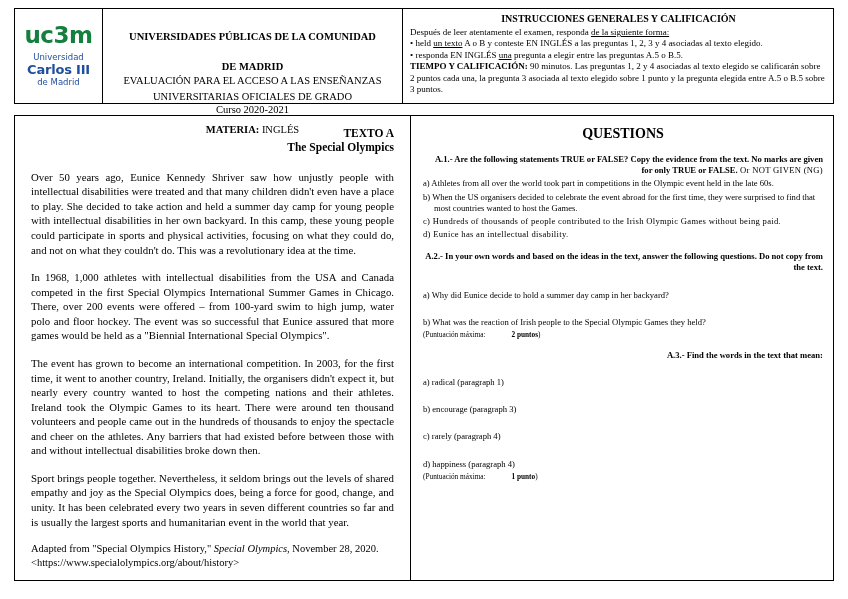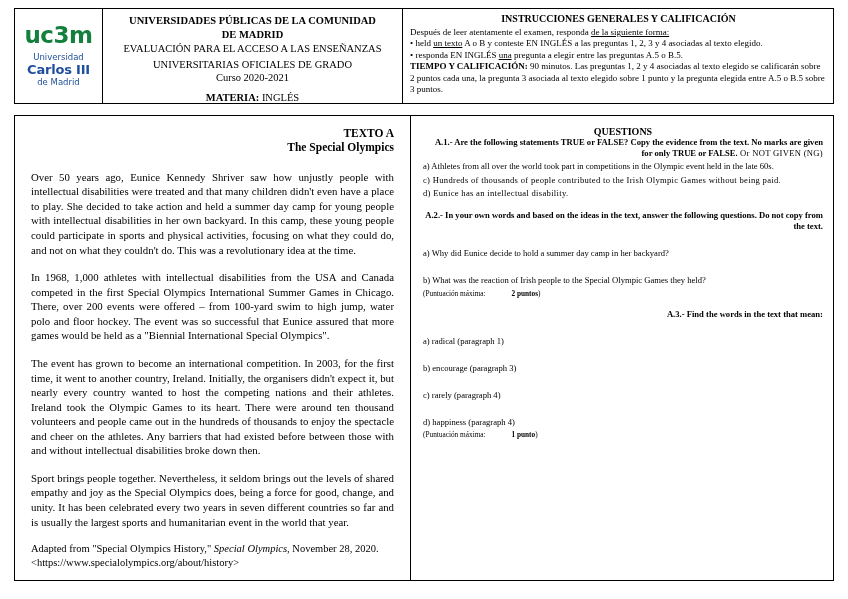--- a/index.html
+++ b/index.html
@@ -64,21 +64,21 @@
   }
   .hdr-center {
     width: 300px;
     border-right: 1px solid #000;
     box-sizing: border-box;
     text-align: center;
     padding: 5px 6px;
     font-size: 10.5px;
     line-height: 1.32;
   }
-  .hdr-center .l1 { font-weight: bold; }
+  .hdr-center .l1 { font-weight: bold; margin-top: 16px; }
   .hdr-center .l4 { margin-top: 2px; }
   .hdr-center .materia { margin-top: 6px; font-weight: bold; }
   .hdr-center .materia span.normal { font-weight: normal; }
   .hdr-right {
     flex: 1;
     box-sizing: border-box;
     padding: 4px 6px 4px 7px;
     font-size: 9px;
     line-height: 1.28;
   }
@@ -130,21 +130,22 @@
     font-size: 10.5px;
     line-height: 1.35;
     margin-top: 13px;
   }
   .src i { font-style: italic; }
 
   
   .q-title {
     text-align: center;
     font-weight: bold;
-    font-size: 10px;
+    font-size: 14px;
+    margin-bottom: 12px;
   }
   .q-block { margin-bottom: 11px; }
   .q-head {
     font-size: 8.6px;
     font-weight: bold;
     line-height: 1.3;
     text-align: right;
   }
   .q-head .nb { font-weight: normal; }
   .q-item {
@@ -212,20 +213,21 @@
 
       <div class="src"><span>Adapted from "Special Olympics History," </span><i>Special Olympics</i><span>, November 28, 2020. &lt;https://www.specialolympics.org/about/history&gt;</span></div>
     </div>
 
     <div class="col-right">
       <div class="q-title">QUESTIONS</div>
 
       <div class="q-block">
         <div class="q-head"><span>A.1.- Are the following statements TRUE or FALSE? Copy the evidence from the text. No marks are given for only TRUE or FALSE.</span><span class="nb spaced"> Or NOT GIVEN (NG)</span></div>
         <div class="q-item">a)  Athletes from all over the world took part in competitions in the Olympic event held in the late 60s.</div>
+        <div class="q-item">b)  When the US organisers decided to celebrate the event abroad for the first time, they were surprised to find that most countries wanted to host the Games.</div>
         <div class="q-item spaced">c) Hundreds of thousands of people contributed to the Irish Olympic Games without being paid.</div>
         <div class="q-item spaced">d) Eunice has an intellectual disability.</div>
       </div>
 
       <div class="q-block">
         <div class="q-head">A.2.- In your own words and based on the ideas in the text, answer the following questions. Do not copy from the text.</div>
         <div class="q-item tight">a)  Why did Eunice decide to hold a summer day camp in her backyard?</div>
         <div class="q-item tight">b)  What was the reaction of Irish people to the Special Olympic Games they held?</div>
         <div class="q-note"><span>(Puntuación máxima: </span><b>2 puntos</b><span>)</span></div>
       </div>

